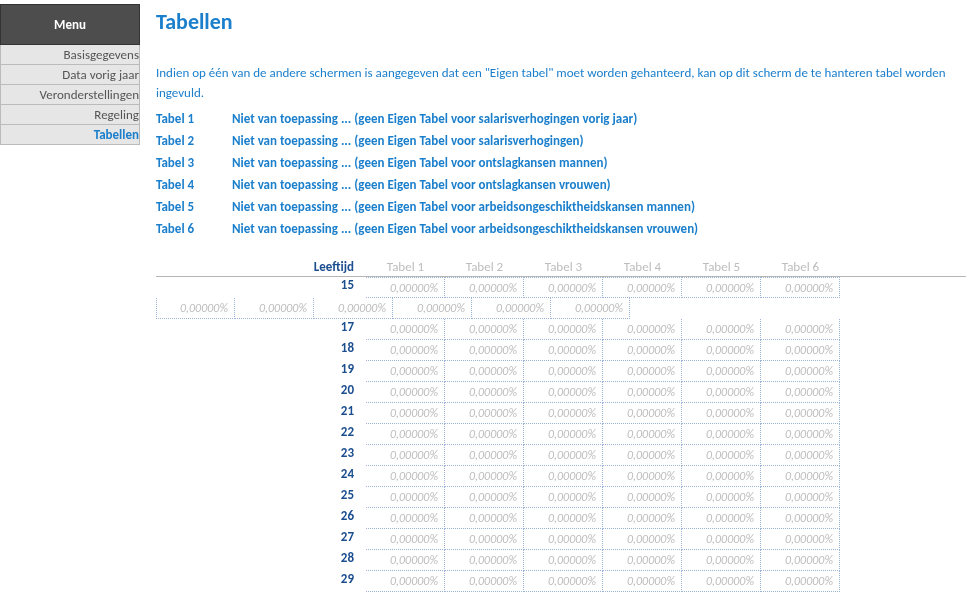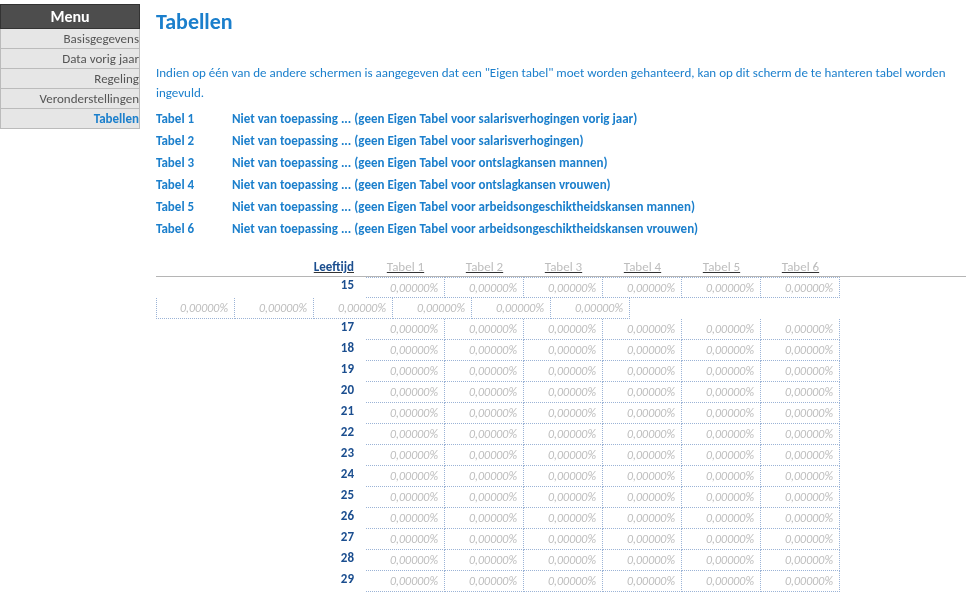--- a/index.html
+++ b/index.html
@@ -14,23 +14,23 @@
     .sidebar {
       width: 140px;
       flex-shrink: 0;
       padding-top: 4px;
     }
     .menu-header {
       background: #4d4d4d;
       color: #fff;
       text-align: center;
       font-weight: bold;
-      padding: 2px 0;
+      padding: 12px 0;
       border: 1px solid #333;
-      font-size: 16px;
+      font-size: 13px;
     }
     .menu-item {
       background: #e6e6e6;
       color: #555;
       text-align: right;
       padding: 2px 0;
       border: 1px solid #bbb;
       border-top: none;
       font-size: 13px;
       cursor: pointer;
@@ -64,21 +64,20 @@
       line-height: 1.7;
       display: flex;
     }
     .tabel-row .name { width: 76px; flex-shrink: 0; }
     .tabel-row .desc { }
     .grid-wrapper { width: 100%; }
     .grid-header {
       display: flex;
       border-bottom: 1px solid #b5b5b5;
       padding-bottom: 2px;
-      text-decoration: underline;
     }
     .grid-body-row {
       display: flex;
     }
     .col-age {
       width: 210px;
       flex-shrink: 0;
       text-align: right;
       padding-right: 12px;
       color: #1b4e8f;
@@ -123,22 +122,22 @@
   </style>
 </head>
 <body>
 
 <div class="layout">
   <div class="sidebar">
     <div class="menu-header">Menu</div>
     <div id="menu-items">
         <div class="menu-item">Basisgegevens</div>
         <div class="menu-item">Data vorig jaar</div>
+        <div class="menu-item">Veronderstellingen</div>
         <div class="menu-item">Regeling</div>
-        <div class="menu-item">Veronderstellingen</div>
         <div class="menu-item active">Tabellen</div>
       </div>
   </div>
   <div class="main">
     <div class="page-title">Tabellen</div>
     <div class="intro">Indien op één van de andere schermen is aangegeven dat een "Eigen tabel" moet worden gehanteerd, kan op dit scherm de te hanteren tabel worden ingevuld.</div>
     <div class="tabel-list" id="tabel-list">
         <div class="tabel-row">
           <span class="name">Tabel 1</span>
           <span class="desc">Niet van toepassing ... (geen Eigen Tabel voor salarisverhogingen vorig jaar)</span>

